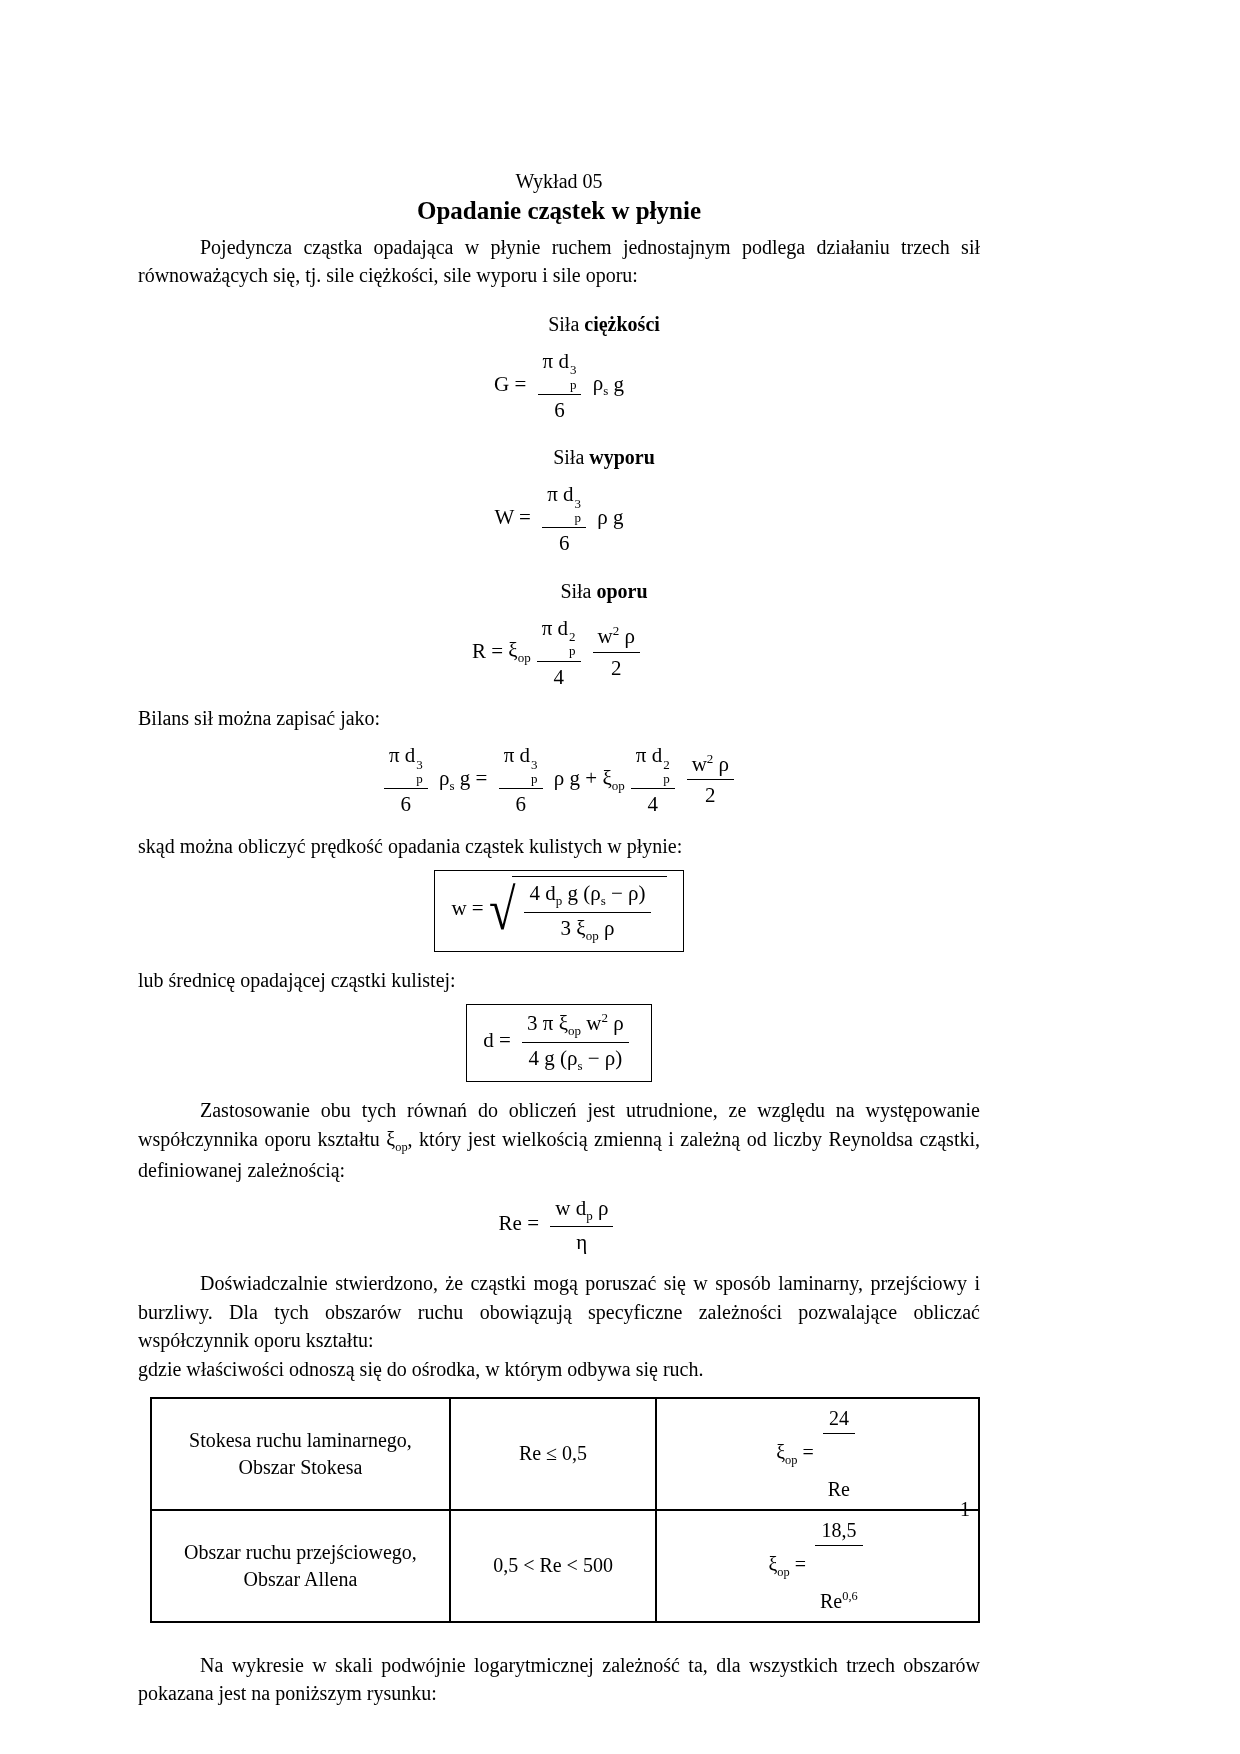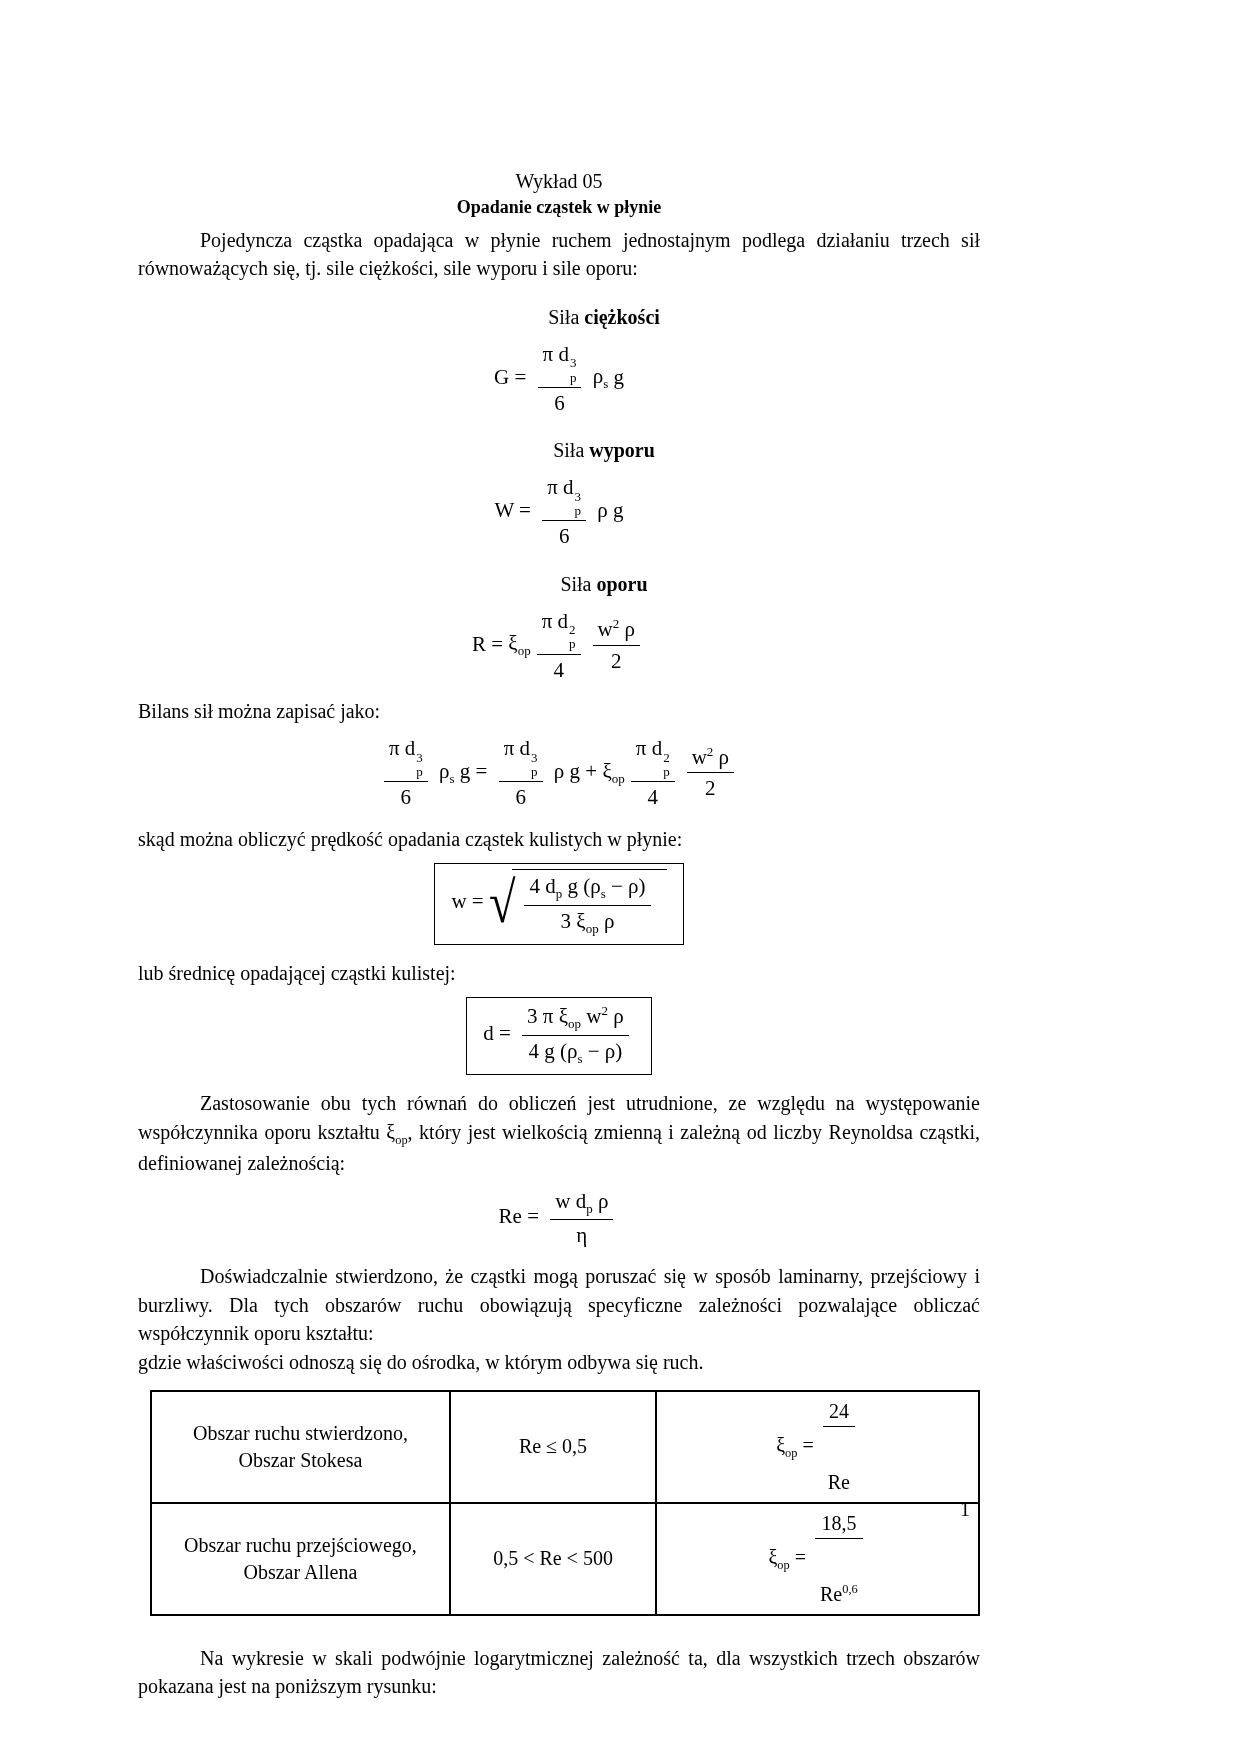--- a/index.html
+++ b/index.html
@@ -13,21 +13,21 @@
     font-size:20px;
     overflow:hidden;
   }
   .content {
     position:absolute;
     left:138px; top:130px;
     width:842px;
     margin-top:40px;
   }
   .center { text-align:center; }
-  .doc-title { text-align:center; font-weight:bold; font-size:18px; margin-top:4px; margin-bottom:8px; }
+  .doc-title { text-align:center; font-weight:bold; font-size:25px; margin-top:4px; margin-bottom:8px; }
   .para { text-align:justify; line-height:1.42; }
   .indent { text-indent:62px; }
   .force-label { margin:20px 0 2px 90px; line-height:1.4;text-align:center; }
 
   
   .eq { text-align:center; margin:10px 0 14px 0; font-size:21px; }
   .eq-tight { margin:6px 0 4px 0; }
   .tok { display:inline; white-space:pre; }
   .tok sub, .tok sup { font-size:0.62em; }
   .frac { display:inline-flex; flex-direction:column; vertical-align:middle; text-align:center; margin:0 6px; line-height:1.25; }
@@ -126,21 +126,21 @@
         </span></div>
 
     <p class="para indent">Doświadczalnie stwierdzono, że cząstki mogą poruszać się w sposób laminarny, przejściowy i burzliwy. Dla tych obszarów ruchu obowiązują specyficzne zależności pozwalające obliczać współczynnik oporu kształtu:</p>
 
     <p class="para">gdzie właściwości odnoszą się do ośrodka, w którym odbywa się ruch.</p>
 
     <table class="regime-table">
       <tbody>
         <tr>
           <td class="col-region">
-            <span class="cell-line">Obszar ruchu stwierdzono,</span>
+            <span class="cell-line">Stokesa ruchu laminarnego,</span>
             <span class="cell-line">Obszar Stokesa</span>
           </td>
           <td class="col-cond">Re ≤ 0,5</td>
           <td class="col-formula"><span class="tok"><span>ξ</span><sub>op</sub></span><span class="tok"><span> = </span></span><span class="frac">
                 <span class="num"><span class="tok"><span>24</span></span></span>
                 <span class="den"><span class="tok"><span>Re</span></span></span>
               </span></td>
         </tr>
         <tr>
           <td class="col-region">

